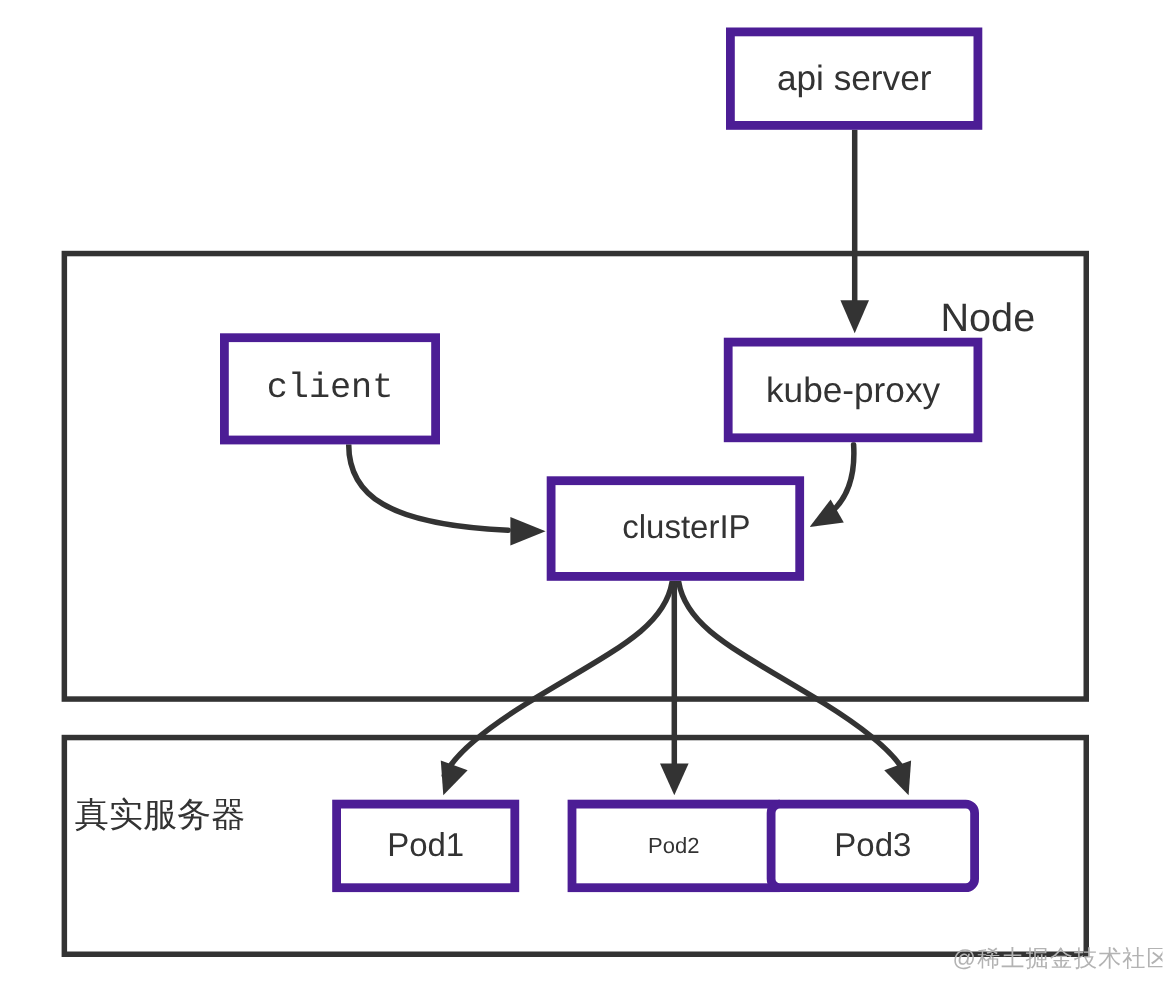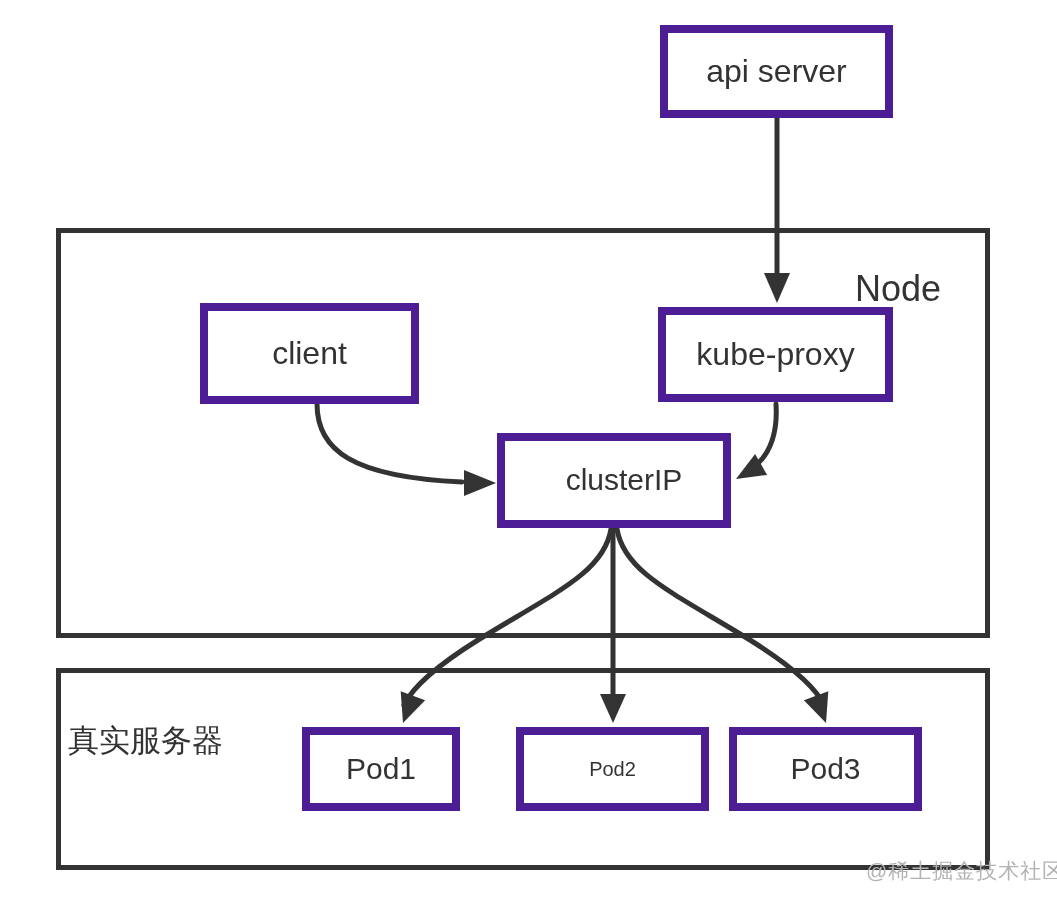--- a/index.html
+++ b/index.html
@@ -52,28 +52,28 @@
     color: #b3b3b3;
     font-size: 21px;
     letter-spacing: 1px;
     z-index: 5;
     white-space: nowrap;
   }
   
   .box-api     { left: 660px; top: 25px;  width: 233px; height: 93px;  }
   .frame-node  { left: 56px;  top: 228px; width: 934px; height: 410px; }
   .label-node  { left: 855px; top: 236px; margin-top: 32px; }
-  .box-client  { left: 200px; top: 303px; width: 219px; height: 101px; }
+  .box-client  { left: 200px; top: 303px; width: 200px; height: 101px; font-family: Liberation Mono, monospace; }
   .box-kproxy  { left: 658px; top: 307px; width: 235px; height: 95px;  }
   .box-cluster { left: 497px; top: 433px; width: 234px; height: 95px; font-size: 30px; padding-left: 20px; }
   .frame-real  { left: 56px;  top: 668px; width: 934px; height: 202px; }
   .label-real  { left: 68px;  top: 680px; }
-  .box-pod1    { left: 302px; top: 727px; width: 158px; height: 84px; font-size: 30px; }
+  .box-pod1    { left: 302px; top: 727px; width: 170px; height: 84px; font-size: 30px; }
   .box-pod2    { left: 516px; top: 727px; width: 193px; height: 84px; font-size: 20px; }
-  .box-pod3    { left: 729px; top: 727px; width: 193px; height: 84px; font-size: 30px; }
+  .box-pod3    { left: 697px; top: 727px; width: 193px; height: 84px; font-size: 30px; border-radius: 12px; }
   .watermark   { left: 866px; top: 857px; }
 </style>
 </head>
 <body>
 
 <div class="canvas">
 
   <div class="container-box frame-node"></div>
   <div class="container-box frame-real"></div>
 

